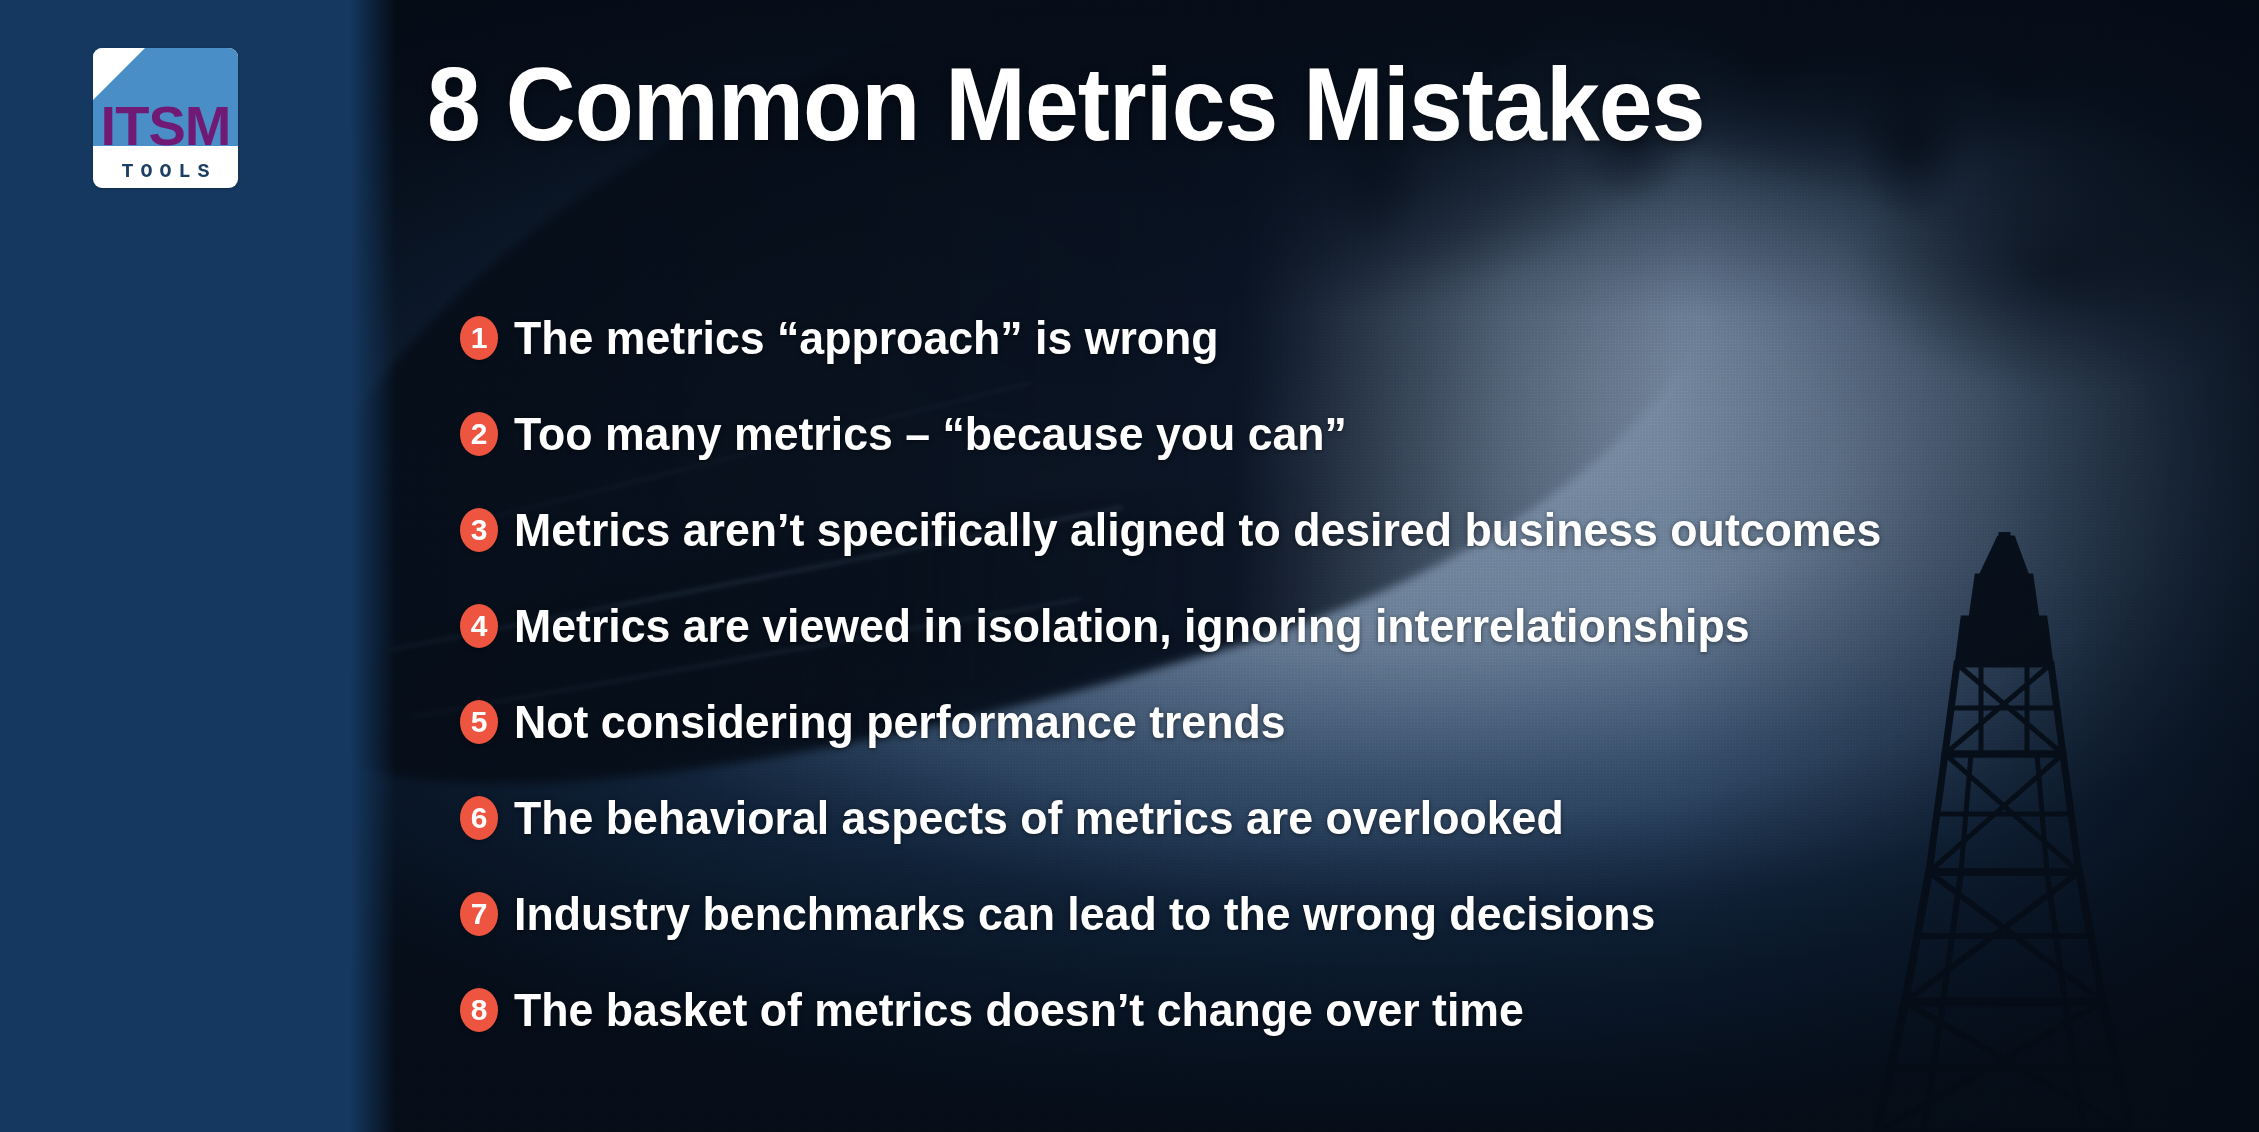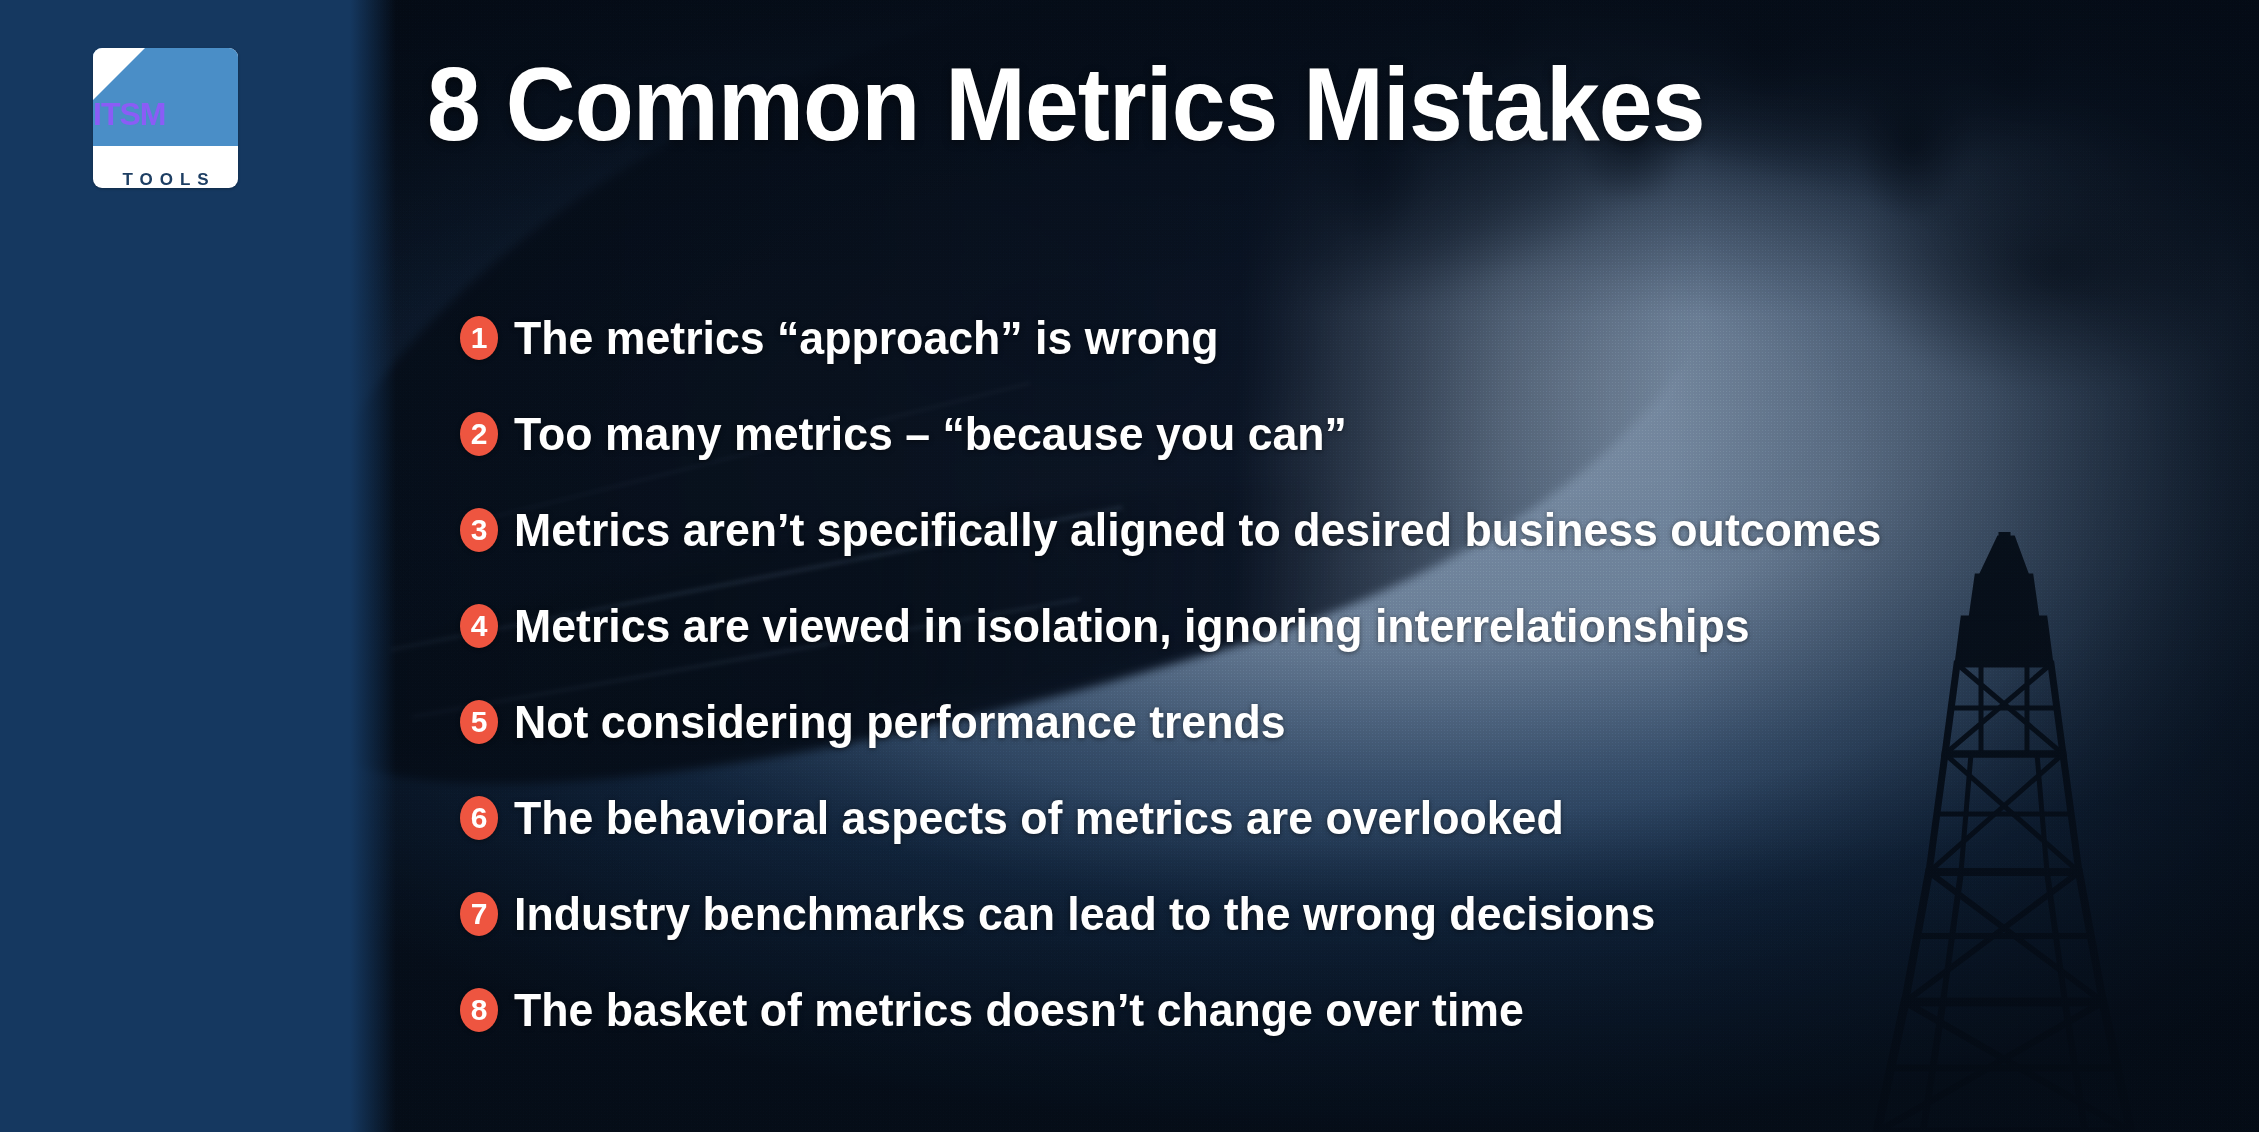--- a/index.html
+++ b/index.html
@@ -136,29 +136,29 @@
     position:absolute; left:0; top:0; width:100%; height:70%;
     background:#4a8ec7;
   }
   .logo .fold {
     position:absolute; left:0; top:0; width:0; height:0;
     border-top:52px solid #ffffff;
     border-right:52px solid transparent;
   }
   .logo .itsm {
     position:absolute; left:0; top:36%; width:100%;
-    color:#8b5cf6;
+    text-align:center; color:#701a75;
     font-family:"Liberation Sans", sans-serif;
-    font-weight:bold; font-size:32px; letter-spacing:-1px; line-height:1;
+    font-weight:bold; font-size:56px; letter-spacing:-1px; line-height:1;
   }
   .logo .tools {
-    position:absolute; left:0; bottom:0; width:100%;
+    position:absolute; left:0; bottom:6px; width:100%;
     text-align:center; color:#1d3e63;
-    font-family:Liberation Sans, sans-serif;
-    font-weight:bold; font-size:17px; letter-spacing:7px;
+    font-family:Liberation Mono, monospace;
+    font-weight:bold; font-size:20px; letter-spacing:7px;
     padding-left:7px; line-height:1;
   }
 
   
   .content { position:absolute; inset:0; z-index:8;margin-left:12px; }
 
   .title {
     position:absolute; left:415px; top:50px; width:1720px;
     color:#ffffff;
     font-family:"Liberation Sans Narrow","Liberation Sans", sans-serif;

